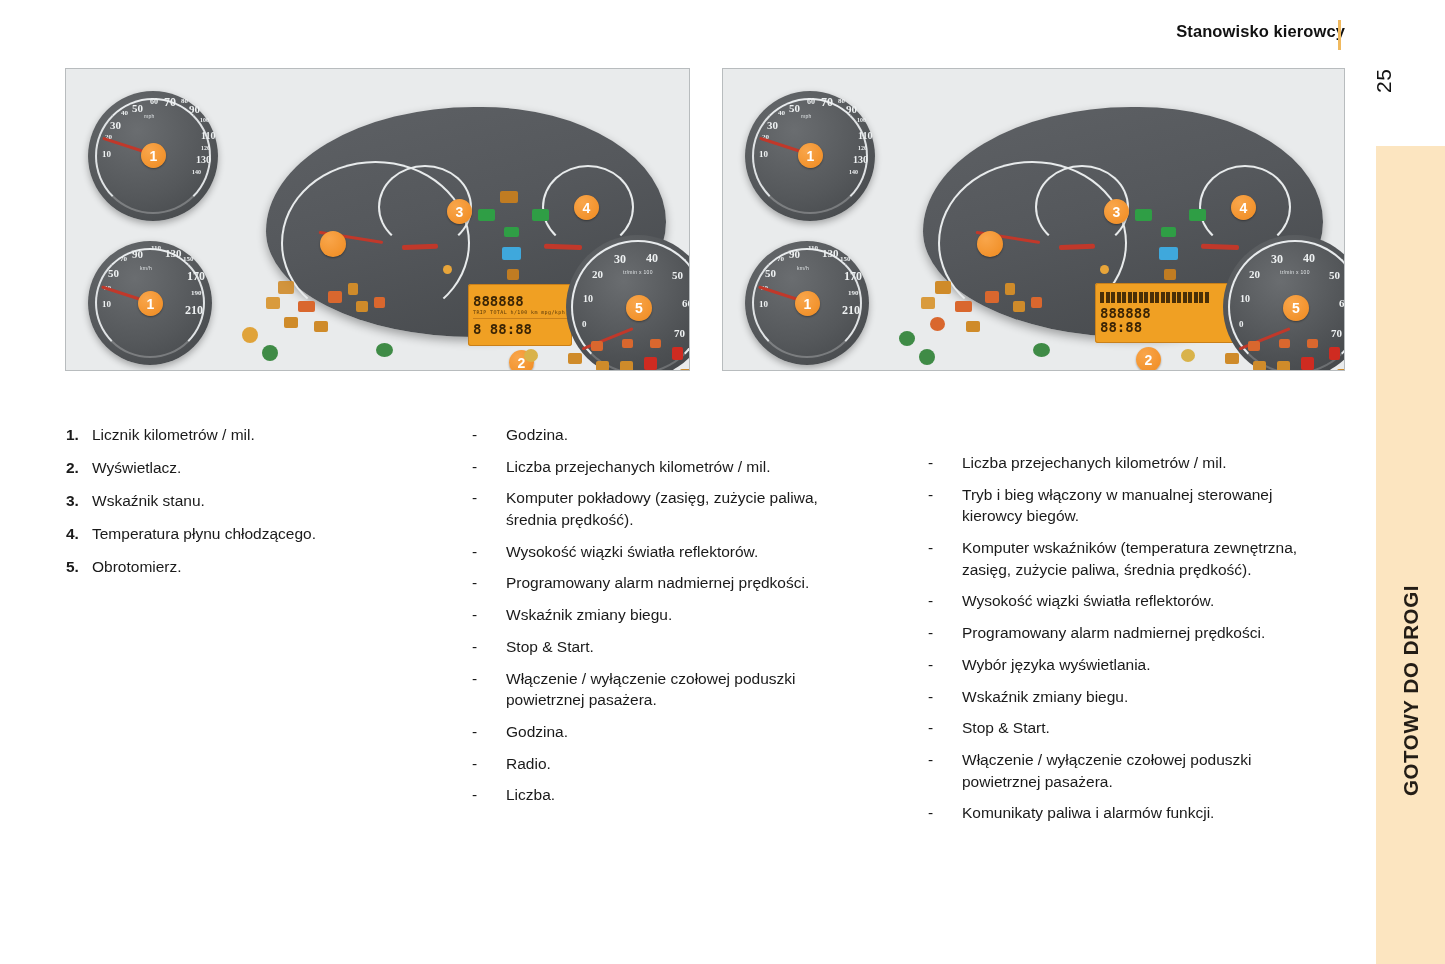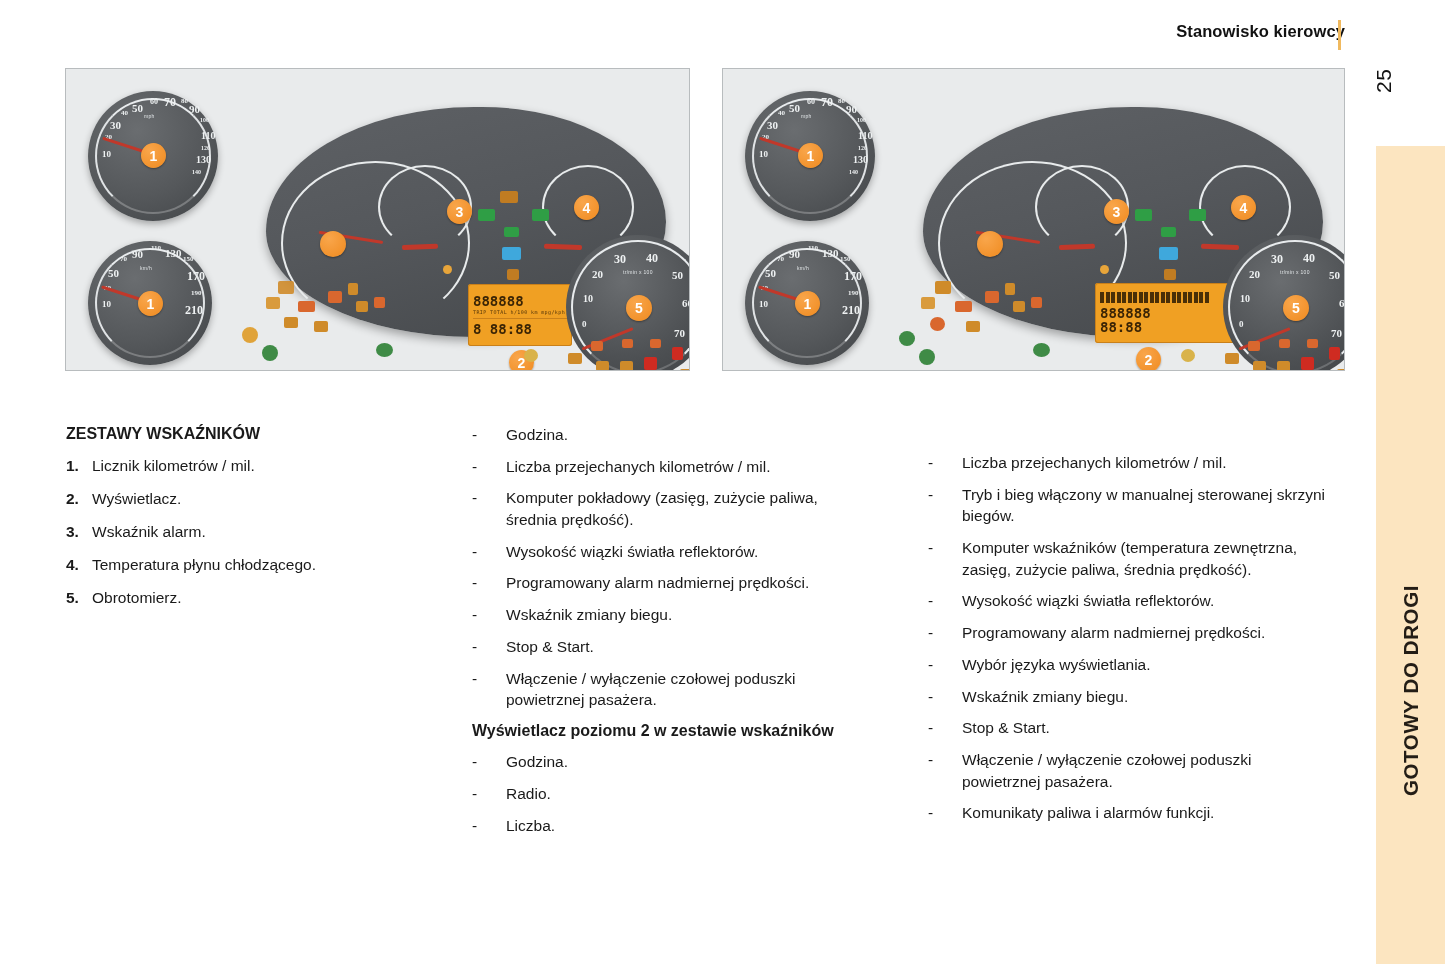--- a/index.html
+++ b/index.html
@@ -437,33 +437,32 @@
       <div class="wl" style="left:554px;top:292px;width:13px;height:11px;background:#cf8b2a;"></div>
       <div class="wl" style="left:578px;top:288px;width:13px;height:13px;background:#cf2b21;"></div>
       <div class="wl" style="left:606px;top:278px;width:11px;height:13px;background:#cf2b21;"></div>
       <div class="wl" style="left:614px;top:300px;width:14px;height:11px;background:#cf8b2a;"></div>
 
       <div class="wl" style="left:458px;top:280px;width:14px;height:13px;border-radius:50%;background:#d9b34a;"></div>
     </div>
   </div>
 
   <div class="col col-1">
-    <h3 class="sec">ZESTAWY WSKAŹNIKÓW</h3>
     <ul class="numlist">
       <li>
           <span class="n">1.</span>
           <span>Licznik kilometrów / mil.</span>
         </li>
       <li>
           <span class="n">2.</span>
           <span>Wyświetlacz.</span>
         </li>
       <li>
           <span class="n">3.</span>
-          <span>Wskaźnik alarm.</span>
+          <span>Wskaźnik stanu.</span>
         </li>
       <li>
           <span class="n">4.</span>
           <span>Temperatura płynu chłodzącego.</span>
         </li>
       <li>
           <span class="n">5.</span>
           <span>Obrotomierz.</span>
         </li>
     </ul>
@@ -497,21 +496,20 @@
         </li>
       <li>
           <span class="d">-</span>
           <span>Stop &amp; Start.</span>
         </li>
       <li>
           <span class="d">-</span>
           <span>Włączenie / wyłączenie czołowej poduszki powietrznej pasażera.</span>
         </li>
     </ul>
-    <h3 class="sec gap-top">Wyświetlacz poziomu 2 w zestawie wskaźników</h3>
     <ul class="dashlist">
       <li>
           <span class="d">-</span>
           <span>Godzina.</span>
         </li>
       <li>
           <span class="d">-</span>
           <span>Radio.</span>
         </li>
       <li>
@@ -522,21 +520,21 @@
   </div>
 
   <div class="col col-3">
     <ul class="dashlist">
       <li>
           <span class="d">-</span>
           <span>Liczba przejechanych kilometrów / mil.</span>
         </li>
       <li>
           <span class="d">-</span>
-          <span>Tryb i bieg włączony w manualnej sterowanej skrzyni biegów.</span>
+          <span>Tryb i bieg włączony w manualnej sterowanej kierowcy biegów.</span>
         </li>
       <li>
           <span class="d">-</span>
           <span>Komputer wskaźników (temperatura zewnętrzna, zasięg, zużycie paliwa, średnia prędkość).</span>
         </li>
       <li>
           <span class="d">-</span>
           <span>Wysokość wiązki światła reflektorów.</span>
         </li>
       <li>

